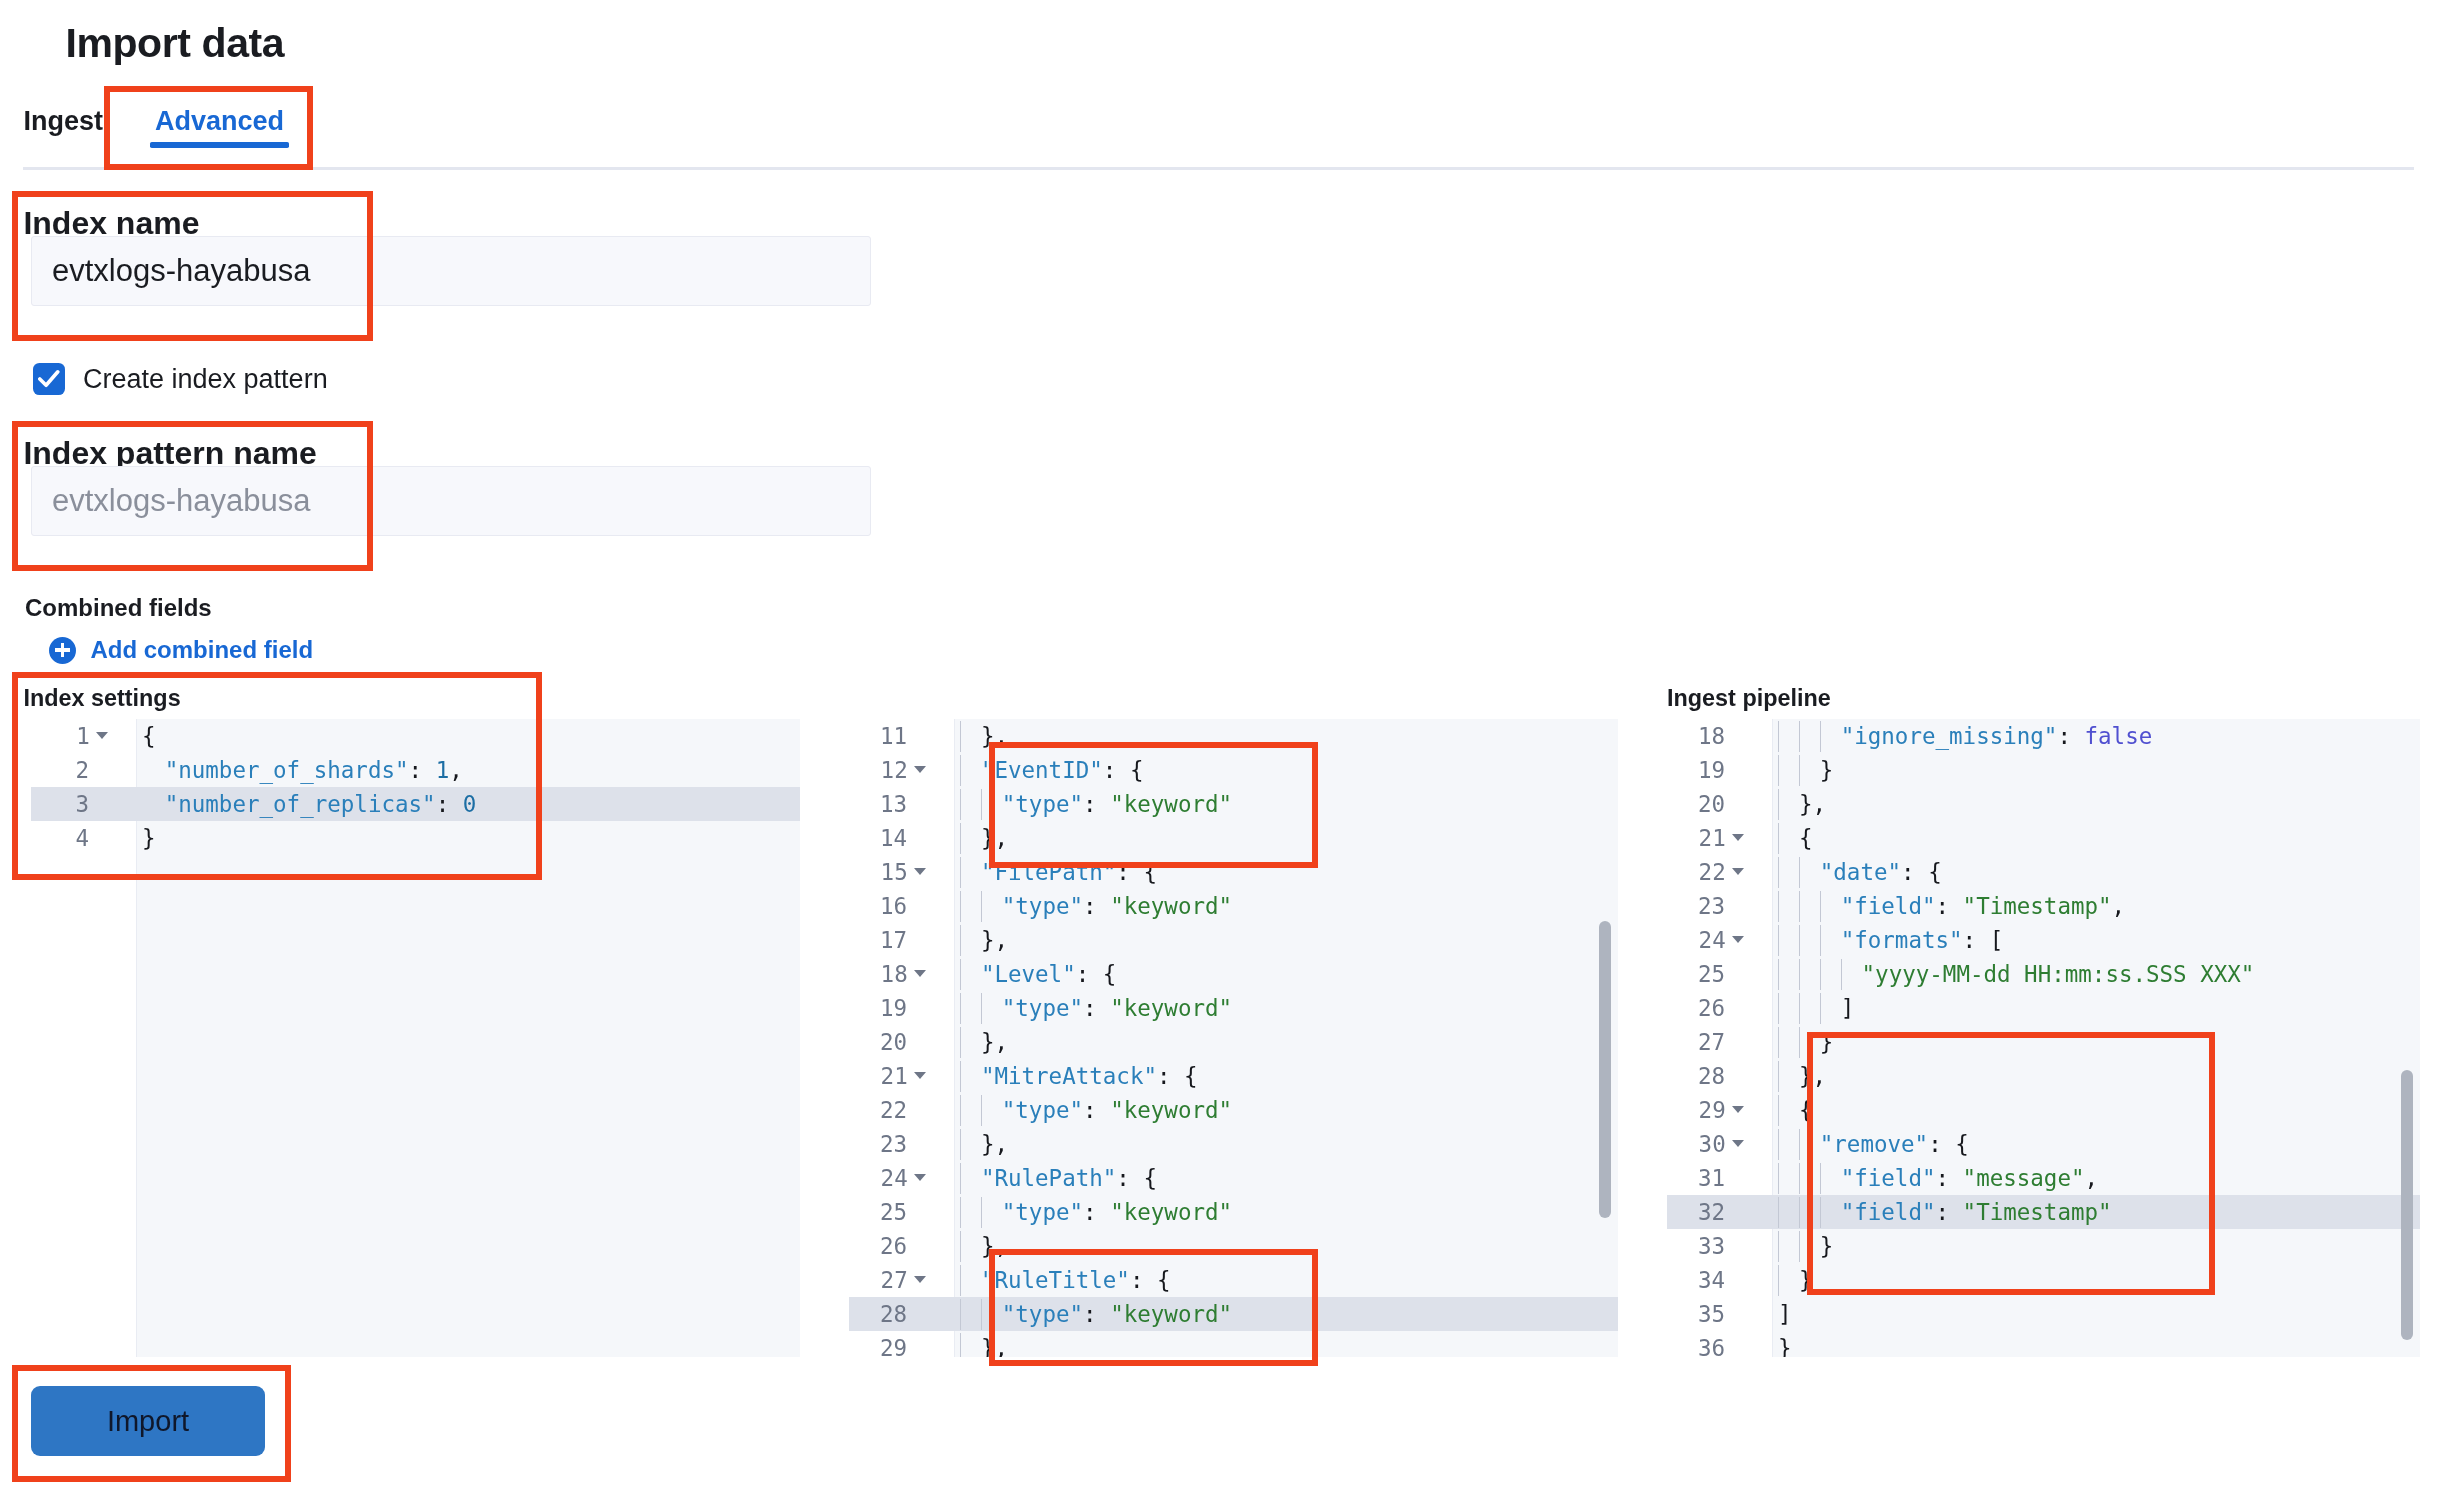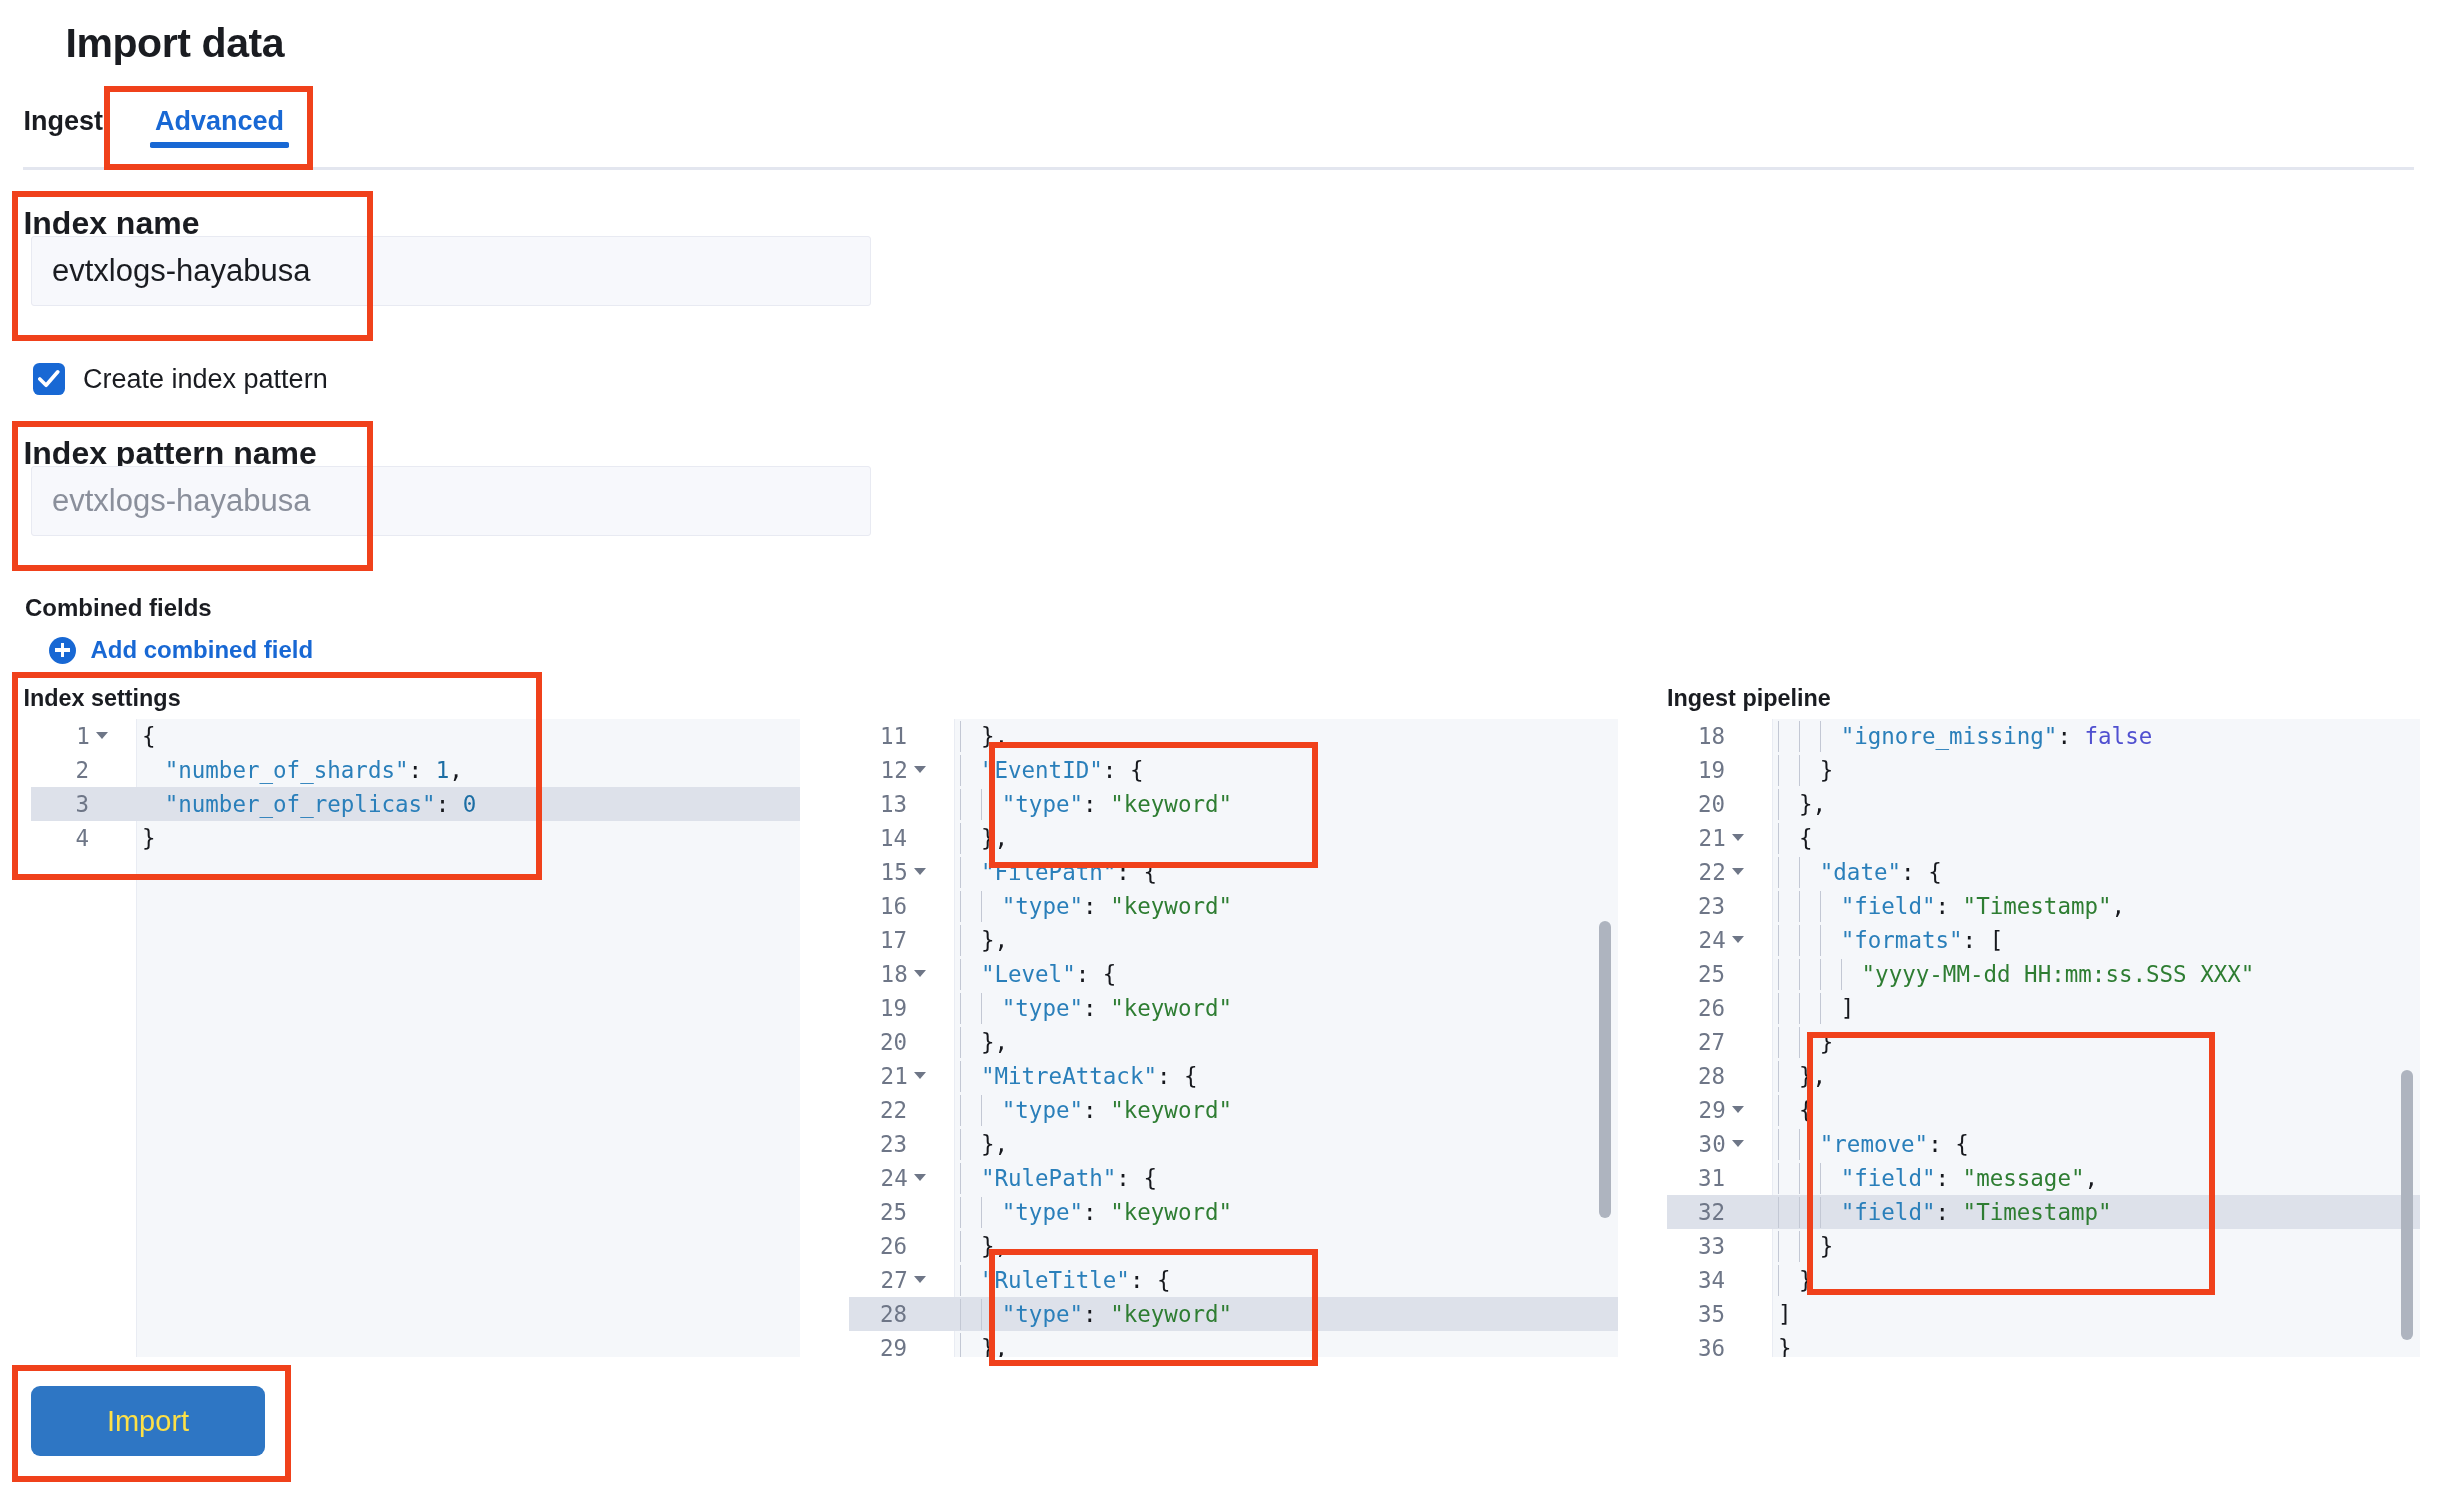--- a/index.html
+++ b/index.html
@@ -235,21 +235,21 @@
   }
 
   
   .import-btn {
     position: absolute;
     left: 31px; top: 1386px;
     width: 234px; height: 70px;
     background: #2e76c4;
     border: none;
     border-radius: 9px;
-    color: #fde047;
+    color: #0f172a;
     font-size: 29px;
     font-family: "Liberation Sans", sans-serif;
     cursor: pointer;
   }
 
   
   .annot {
     position: absolute;
     border: 6.3px solid #f0411b;
     pointer-events: none;

